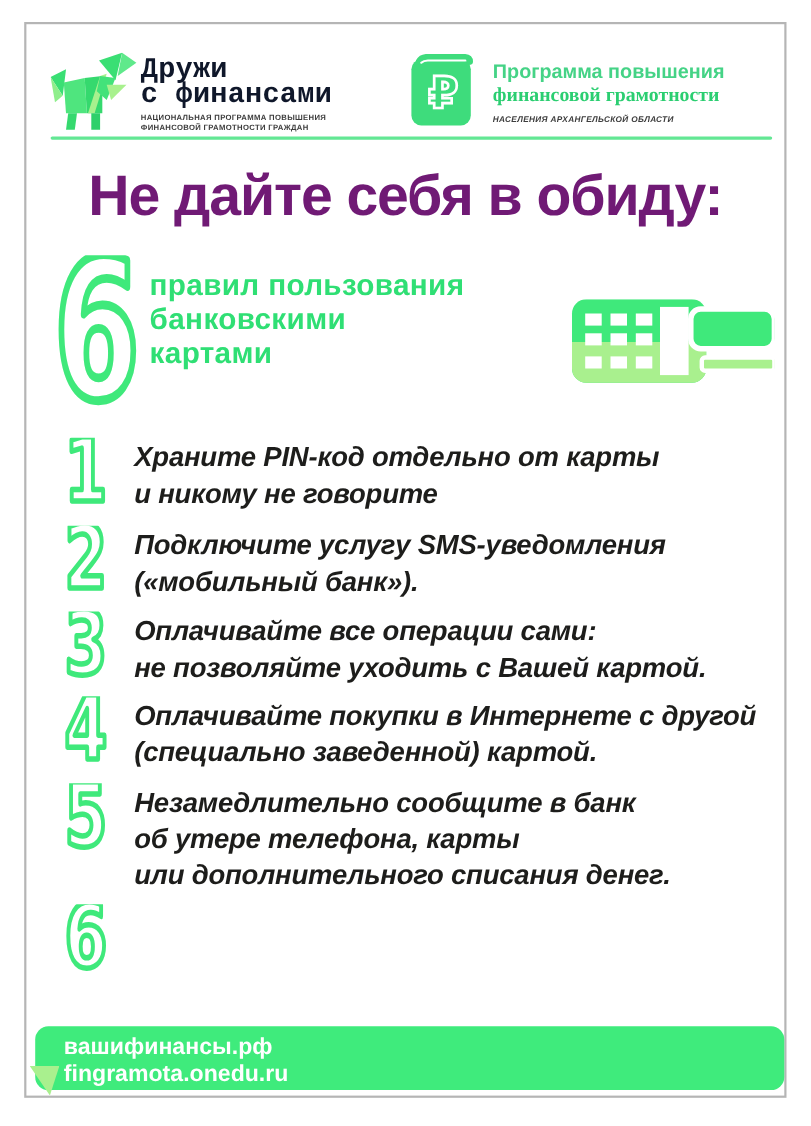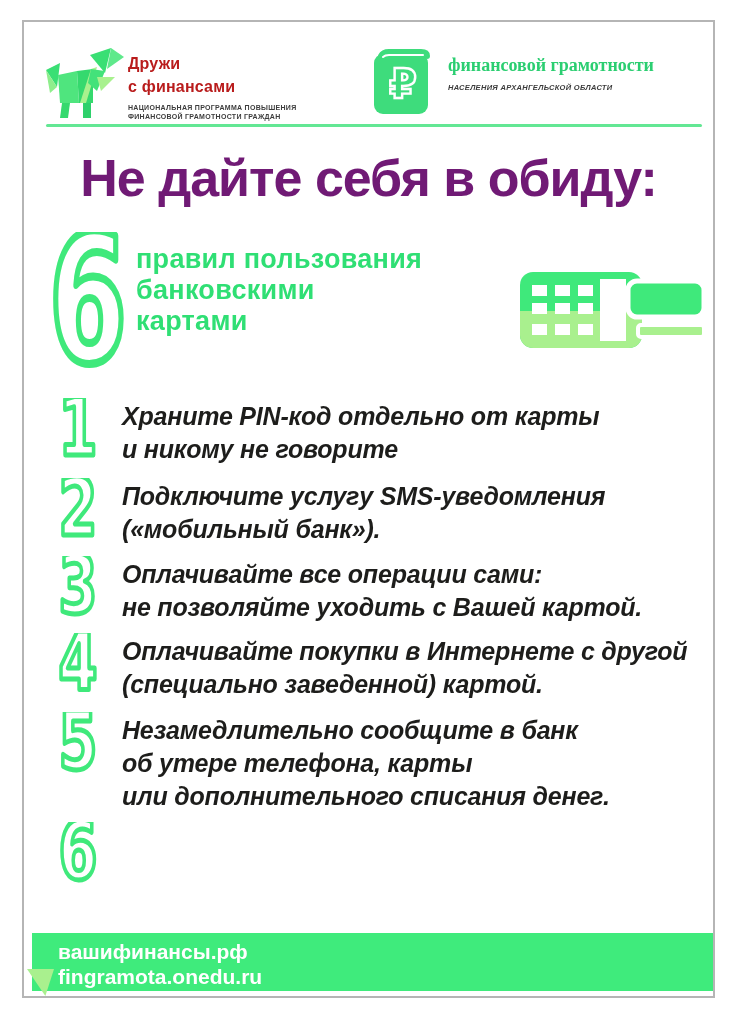--- a/index.html
+++ b/index.html
@@ -3,21 +3,21 @@
 <meta charset="utf-8">
 <style>
   html,body{margin:0;padding:0;background:#ffffff;}
   body{width:737px;height:1024px;position:relative;font-family:"Liberation Sans",sans-serif;overflow:hidden;}
   .sheet{position:absolute;left:22px;top:20px;width:693px;height:978px;border:2px solid #b5b5b5;background:#fff;box-sizing:border-box;}
   .preline{white-space:pre-line;}
 
   
   .hdr-left-logo{position:absolute;left:22px;top:24px;width:80px;height:76px;}
   .hdr-left-text{position:absolute;left:104px;top:30px;}
-  .hdr-left-title{color:#b91c1c;font-weight:bold;font-size:16px;line-height:23px;letter-spacing:.2px;}
+  .hdr-left-title{color:#0f172a;font-weight:bold;font-size:26px;line-height:23px;letter-spacing:.2px;font-family:Liberation Mono, monospace;}
   .hdr-left-sub{margin-top:5px;color:#3c3c3c;font-size:7px;line-height:9px;font-weight:bold;letter-spacing:.3px;}
   .hdr-right-logo{position:absolute;left:349px;top:27px;width:57px;height:66px;}
   .hdr-right-text{position:absolute;left:424px;top:33px;}
   .hdr-right-l1{color:#45d386;font-weight:bold;font-size:18px;line-height:21px;}
   .hdr-right-l2{color:#2bce71;font-weight:bold;font-size:18px;line-height:21px;font-family:Liberation Serif, serif;}
   .hdr-right-sub{margin-top:7px;color:#3c3c3c;font-size:7.5px;font-weight:bold;letter-spacing:.3px;font-style:italic;}
   .hdr-divider{position:absolute;left:22px;top:102px;width:656px;height:3px;background:#63e794;border-radius:2px;}
 
   
   .headline{position:absolute;left:0;top:126px;width:100%;text-align:center;color:#701a75;font-weight:bold;font-size:52px;letter-spacing:-1px;}
@@ -27,21 +27,21 @@
   .intro-heading{position:absolute;left:112px;top:222px;color:#2fdf74;font-weight:bold;font-size:27px;line-height:31px;letter-spacing:.3px;}
   .terminal-icon{position:absolute;left:488px;top:250px;width:192px;height:80px;}
 
   
   .rule{position:absolute;left:0;display:flex;align-items:flex-start;}
   .rule-num{flex:0 0 auto;margin-left:30px;width:48px;height:62px;}
   .rule-text{margin-left:20px;margin-top:2px;color:#1d1d1b;font-weight:bold;font-size:25px;line-height:33px;letter-spacing:-0.2px;font-style:italic;}
   .rule-1{top:376px;} .rule-2{top:456px;} .rule-3{top:534px;} .rule-4{top:611px;} .rule-5{top:690px;} .rule-6{top:800px;}
 
   
-  .footer-bar{position:absolute;left:8px;top:911px;width:681px;height:58px;background:#3feb7c;}
+  .footer-bar{position:absolute;left:8px;top:911px;width:681px;height:58px;background:#3feb7c;border-radius:12px;}
   .footer-fold{position:absolute;left:-5px;bottom:-5px;width:27px;height:27px;background:#a9f08e;clip-path:polygon(0 0,100% 0,68% 100%);}
   .footer-text{position:relative;z-index:2;padding:6px 0 0 26px;color:#ffffff;font-weight:bold;font-size:21px;line-height:25px;}
   svg text{font-family:"DejaVu Sans",sans-serif;}
 </style>
 </head>
 <body>
 
 <div class="sheet">
 
   <div>
@@ -65,20 +65,21 @@
 ФИНАНСОВОЙ ГРАМОТНОСТИ ГРАЖДАН</div>
     </div>
 
     <svg class="hdr-right-logo" viewBox="0 0 57 66">
       <rect x="1" y="5" width="54" height="60" rx="9" fill="#3edc7c"></rect>
       <path d="M8,7 q2,-4 8,-4 h32 q6,0 6,4" fill="none" stroke="#3edc7c" stroke-width="6" stroke-linecap="round"></path>
       <path d="M10,8 q2,-2 6,-2 h34" fill="none" stroke="#ffffff" stroke-width="2" stroke-linecap="round"></path>
       <text x="30" y="49" text-anchor="middle" font-size="40" font-weight="bold" fill="none" stroke="#ffffff" stroke-width="2.4">₽</text>
     </svg>
     <div class="hdr-right-text">
+      <div class="hdr-right-l1">Программа повышения</div>
       <div class="hdr-right-l2">финансовой грамотности</div>
       <div class="hdr-right-sub">НАСЕЛЕНИЯ АРХАНГЕЛЬСКОЙ ОБЛАСТИ</div>
     </div>
 
     <div class="hdr-divider"></div>
   </div>
 
   <div class="headline">Не дайте себя в обиду:</div>
 
   <div>

